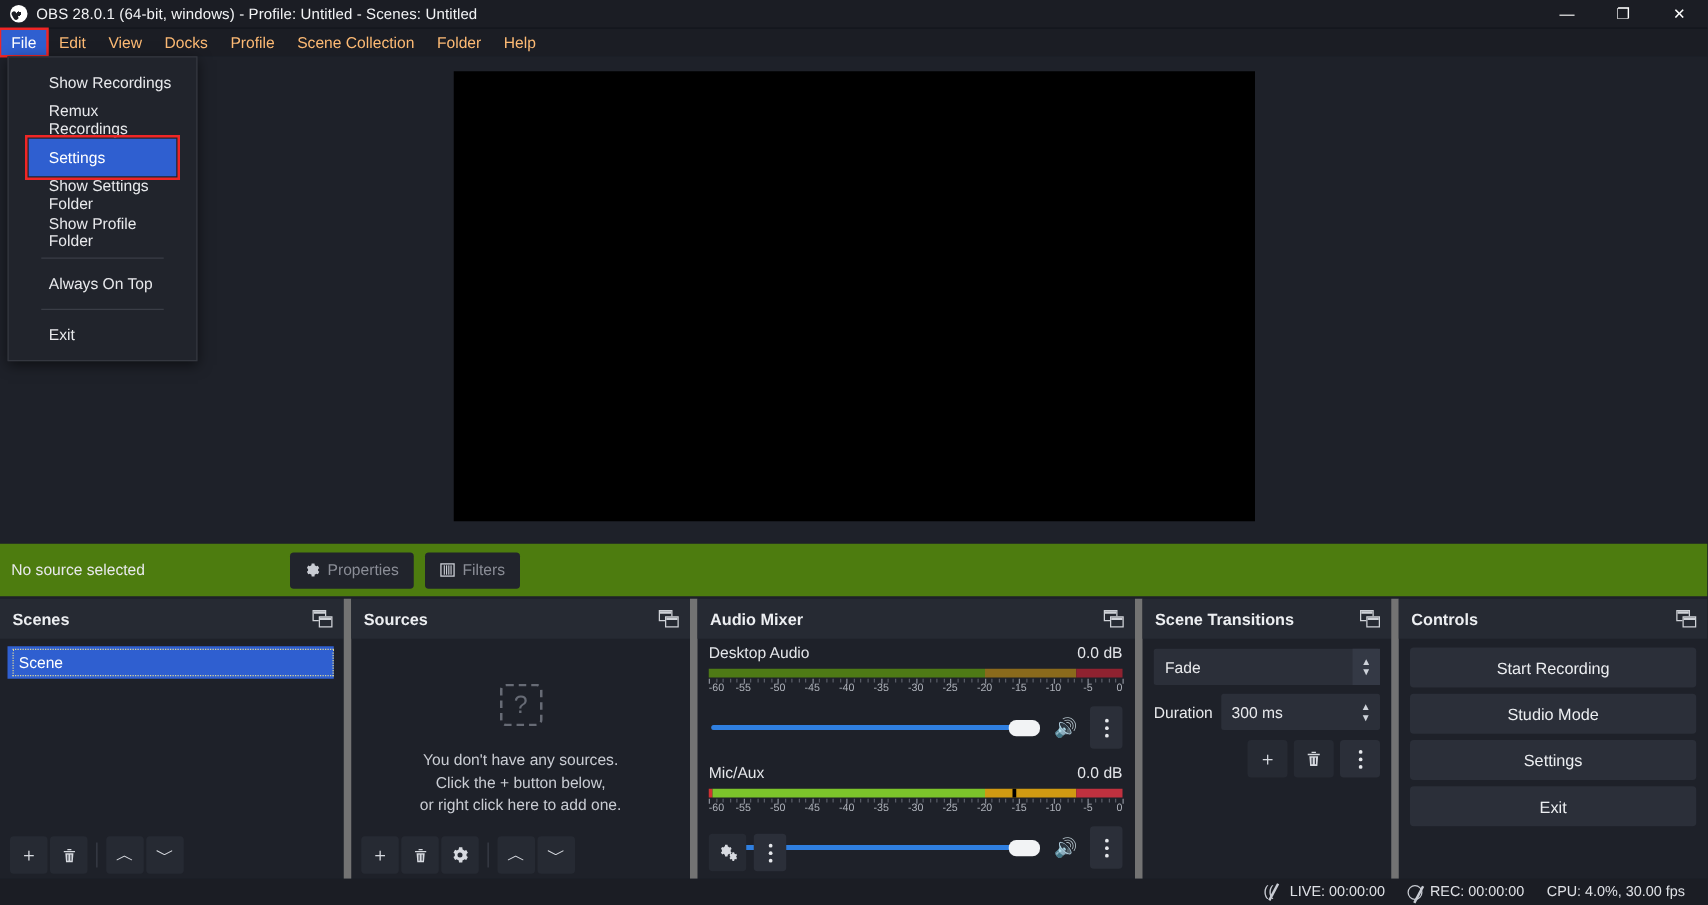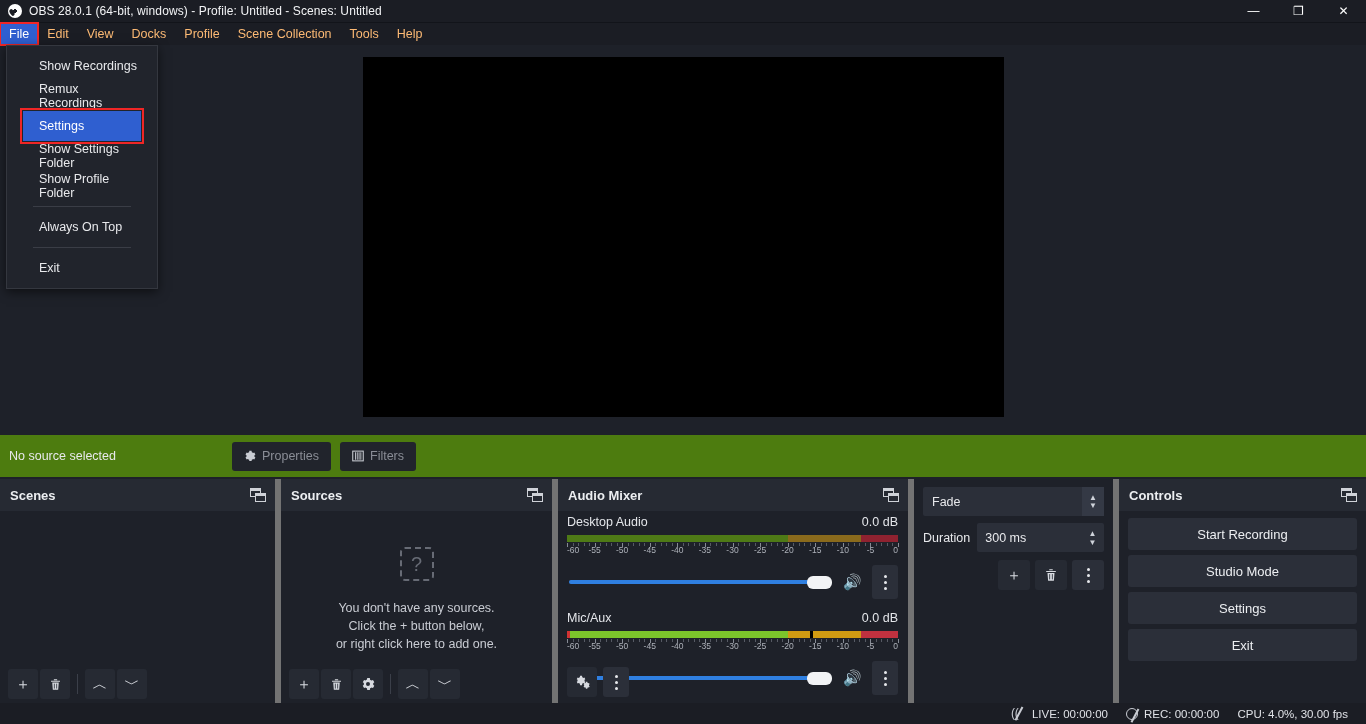--- a/index.html
+++ b/index.html
@@ -263,21 +263,21 @@
   </div>
 </div>
 
 <div id="menubar">
   <div class="mi active annot">File</div>
   <div class="mi">Edit</div>
   <div class="mi">View</div>
   <div class="mi">Docks</div>
   <div class="mi">Profile</div>
   <div class="mi">Scene Collection</div>
-  <div class="mi">Tools</div>
+  <div class="mi">Folder</div>
   <div class="mi">Help</div>
 </div>
 
 <div id="filemenu">
   <div class="item">Show Recordings</div>
   <div class="item">Remux Recordings</div>
   <div class="item sel annot">Settings</div>
   <div class="item">Show Settings Folder</div>
   <div class="item">Show Profile Folder</div>
   <div class="sep"></div>
@@ -315,20 +315,23 @@
 
   <div class="dock" id="scenes-dock">
     <div class="dock-title">
       <span class="t">Scenes</span>
       <span class="float-ic">
           <i class="b1"></i>
           <i class="b2"></i>
         </span>
     </div>
     <div class="dock-body">
+      <div class="list-row">
+        <div class="inner">Scene</div>
+      </div>
       <div class="dock-tools">
         <button class="tool">＋</button>
         <button class="tool">
           <svg width="13" height="13" viewBox="0 0 16 16">
             <path fill="#d7dae0" d="M6 1.5h4v1.2H6zM2.5 3.4h11v1.3h-11zM4 5.6h8l-.7 9H4.7z"></path>
             <rect x="6" y="7" width="1" height="6" fill="#2b2f39"></rect>
             <rect x="9" y="7" width="1" height="6" fill="#2b2f39"></rect>
           </svg>
         </button>
         <span class="toolsep"></span>
@@ -609,20 +612,27 @@
         <button class="kebab" style="height:30px">
             <b></b>
             <b></b>
             <b></b>
           </button>
       </div>
     </div>
   </div>
 
   <div class="dock" id="trans-dock">
+    <div class="dock-title">
+      <span class="t">Scene Transitions</span>
+      <span class="float-ic">
+          <i class="b1"></i>
+          <i class="b2"></i>
+        </span>
+    </div>
     <div class="dock-body">
       <div class="combo">
         <span class="val">Fade</span>
         <span class="arrows">▲<br>▼</span>
       </div>
       <div class="dur-row">
         <span class="lbl">Duration</span>
         <div class="spin">
           <span class="val">300 ms</span>
           <span class="arrows">▲<br>▼</span>

